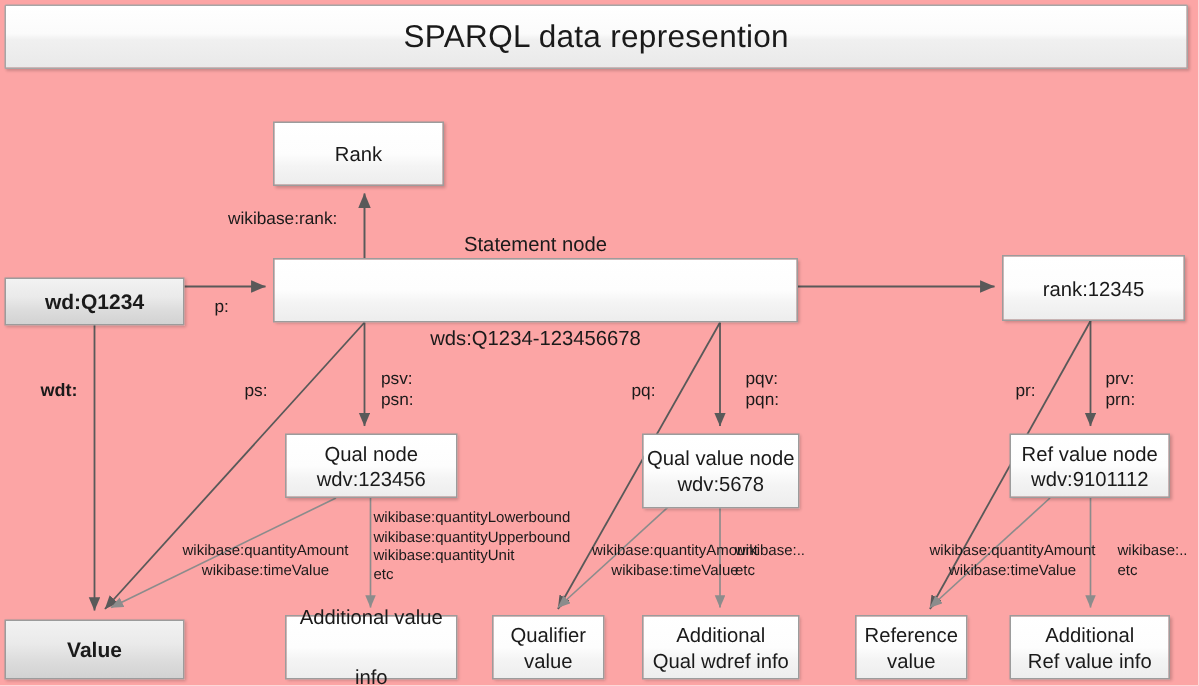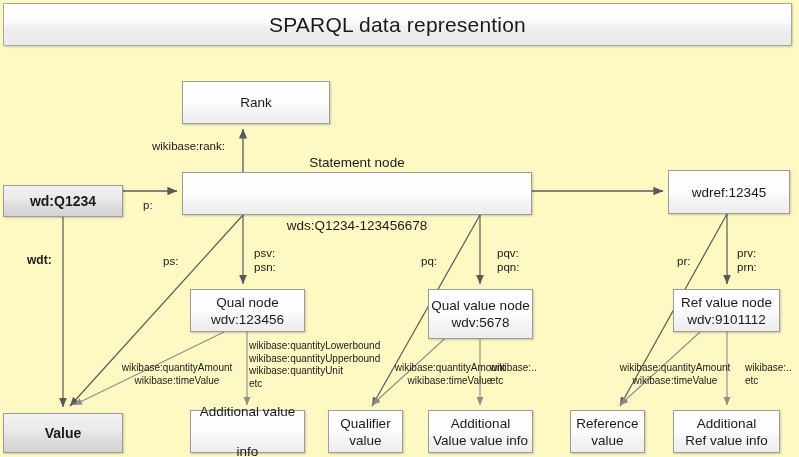--- a/index.html
+++ b/index.html
@@ -4,21 +4,21 @@
 <style>
   html, body {
     margin: 0;
     padding: 0;
     background: #ffffff;
   }
   #canvas {
     position: relative;
     width: 799px;
     height: 457px;
-    background: #fef9c3;
+    background: #fca5a5;
     font-family: "Liberation Sans", sans-serif;
     overflow: hidden;
   }
   #edges {
     position: absolute;
     left: 0;
     top: 0;
     width: 799px;
     height: 457px;
     pointer-events: none;
@@ -139,31 +139,31 @@
       <path d="M700,332 L620,405" marker-end="url(#ahl)"></path>
 
       <path d="M727,332 L727,405" marker-end="url(#ahl)"></path>
     </g>
   </svg>
 
   <div class="node strong" style="left:3px;top:185px;width:120px;height:32px;">
     <span class="ln">wd:Q1234</span>
   </div>
 
-  <div class="node" style="left:182px;top:81px;width:148px;height:43px;">
+  <div class="node" style="left:182px;top:81px;width:114px;height:43px;">
     <span class="ln">Rank</span>
   </div>
 
   <div class="node" style="left:182px;top:172px;width:350px;height:43px;gap:46px;">
     <span class="ln">Statement node</span>
     <span class="ln">wds:Q1234-123456678</span>
   </div>
 
   <div class="node" style="left:668px;top:170px;width:122px;height:44px;">
-    <span class="ln">wdref:12345</span>
+    <span class="ln">rank:12345</span>
   </div>
 
   <div class="node" style="left:190px;top:289px;width:115px;height:43px;">
     <span class="ln">Qual node</span>
     <span class="ln">wdv:123456</span>
   </div>
 
   <div class="node" style="left:428px;top:289px;width:105px;height:50px;">
     <span class="ln">Qual value node</span>
     <span class="ln">wdv:5678</span>
@@ -183,21 +183,21 @@
     <span class="ln">info</span>
   </div>
 
   <div class="node" style="left:328px;top:410px;width:75px;height:43px;">
     <span class="ln">Qualifier</span>
     <span class="ln">value</span>
   </div>
 
   <div class="node" style="left:428px;top:410px;width:105px;height:43px;">
     <span class="ln">Additional</span>
-    <span class="ln">Value value info</span>
+    <span class="ln">Qual wdref info</span>
   </div>
 
   <div class="node" style="left:570px;top:410px;width:75px;height:43px;">
     <span class="ln">Reference</span>
     <span class="ln">value</span>
   </div>
 
   <div class="node" style="left:673px;top:410px;width:107px;height:43px;">
     <span class="ln">Additional</span>
     <span class="ln">Ref value info</span>

